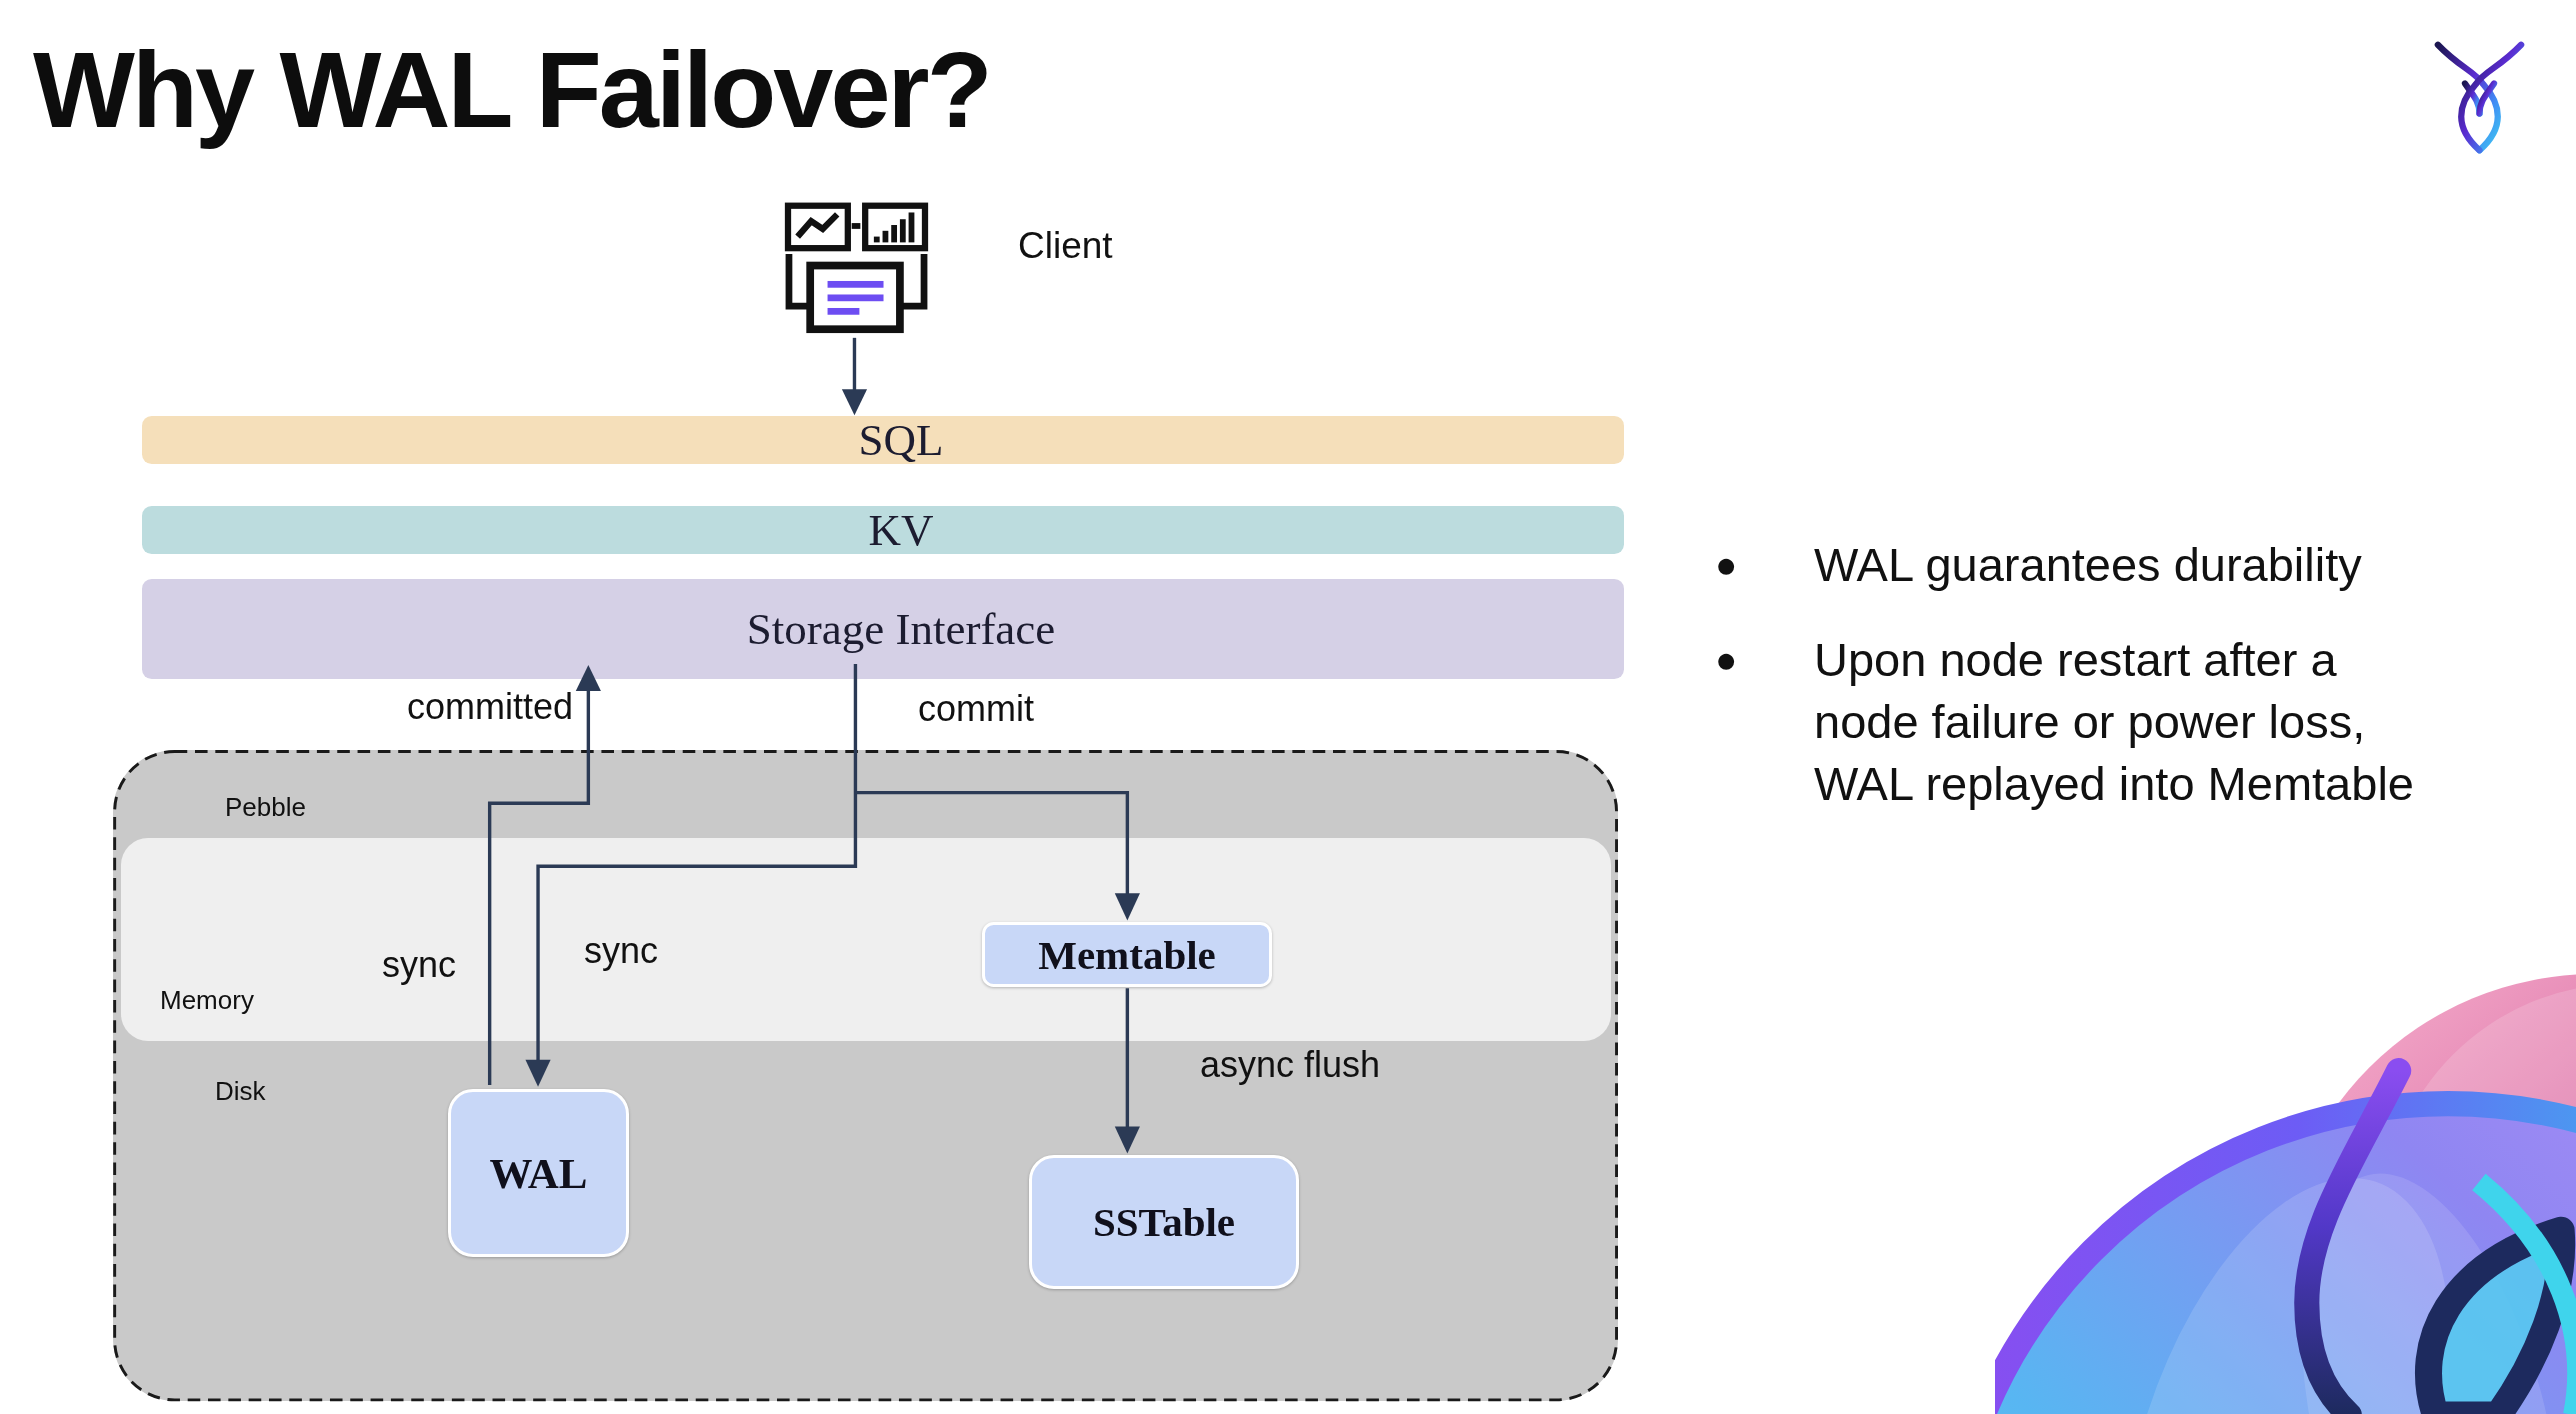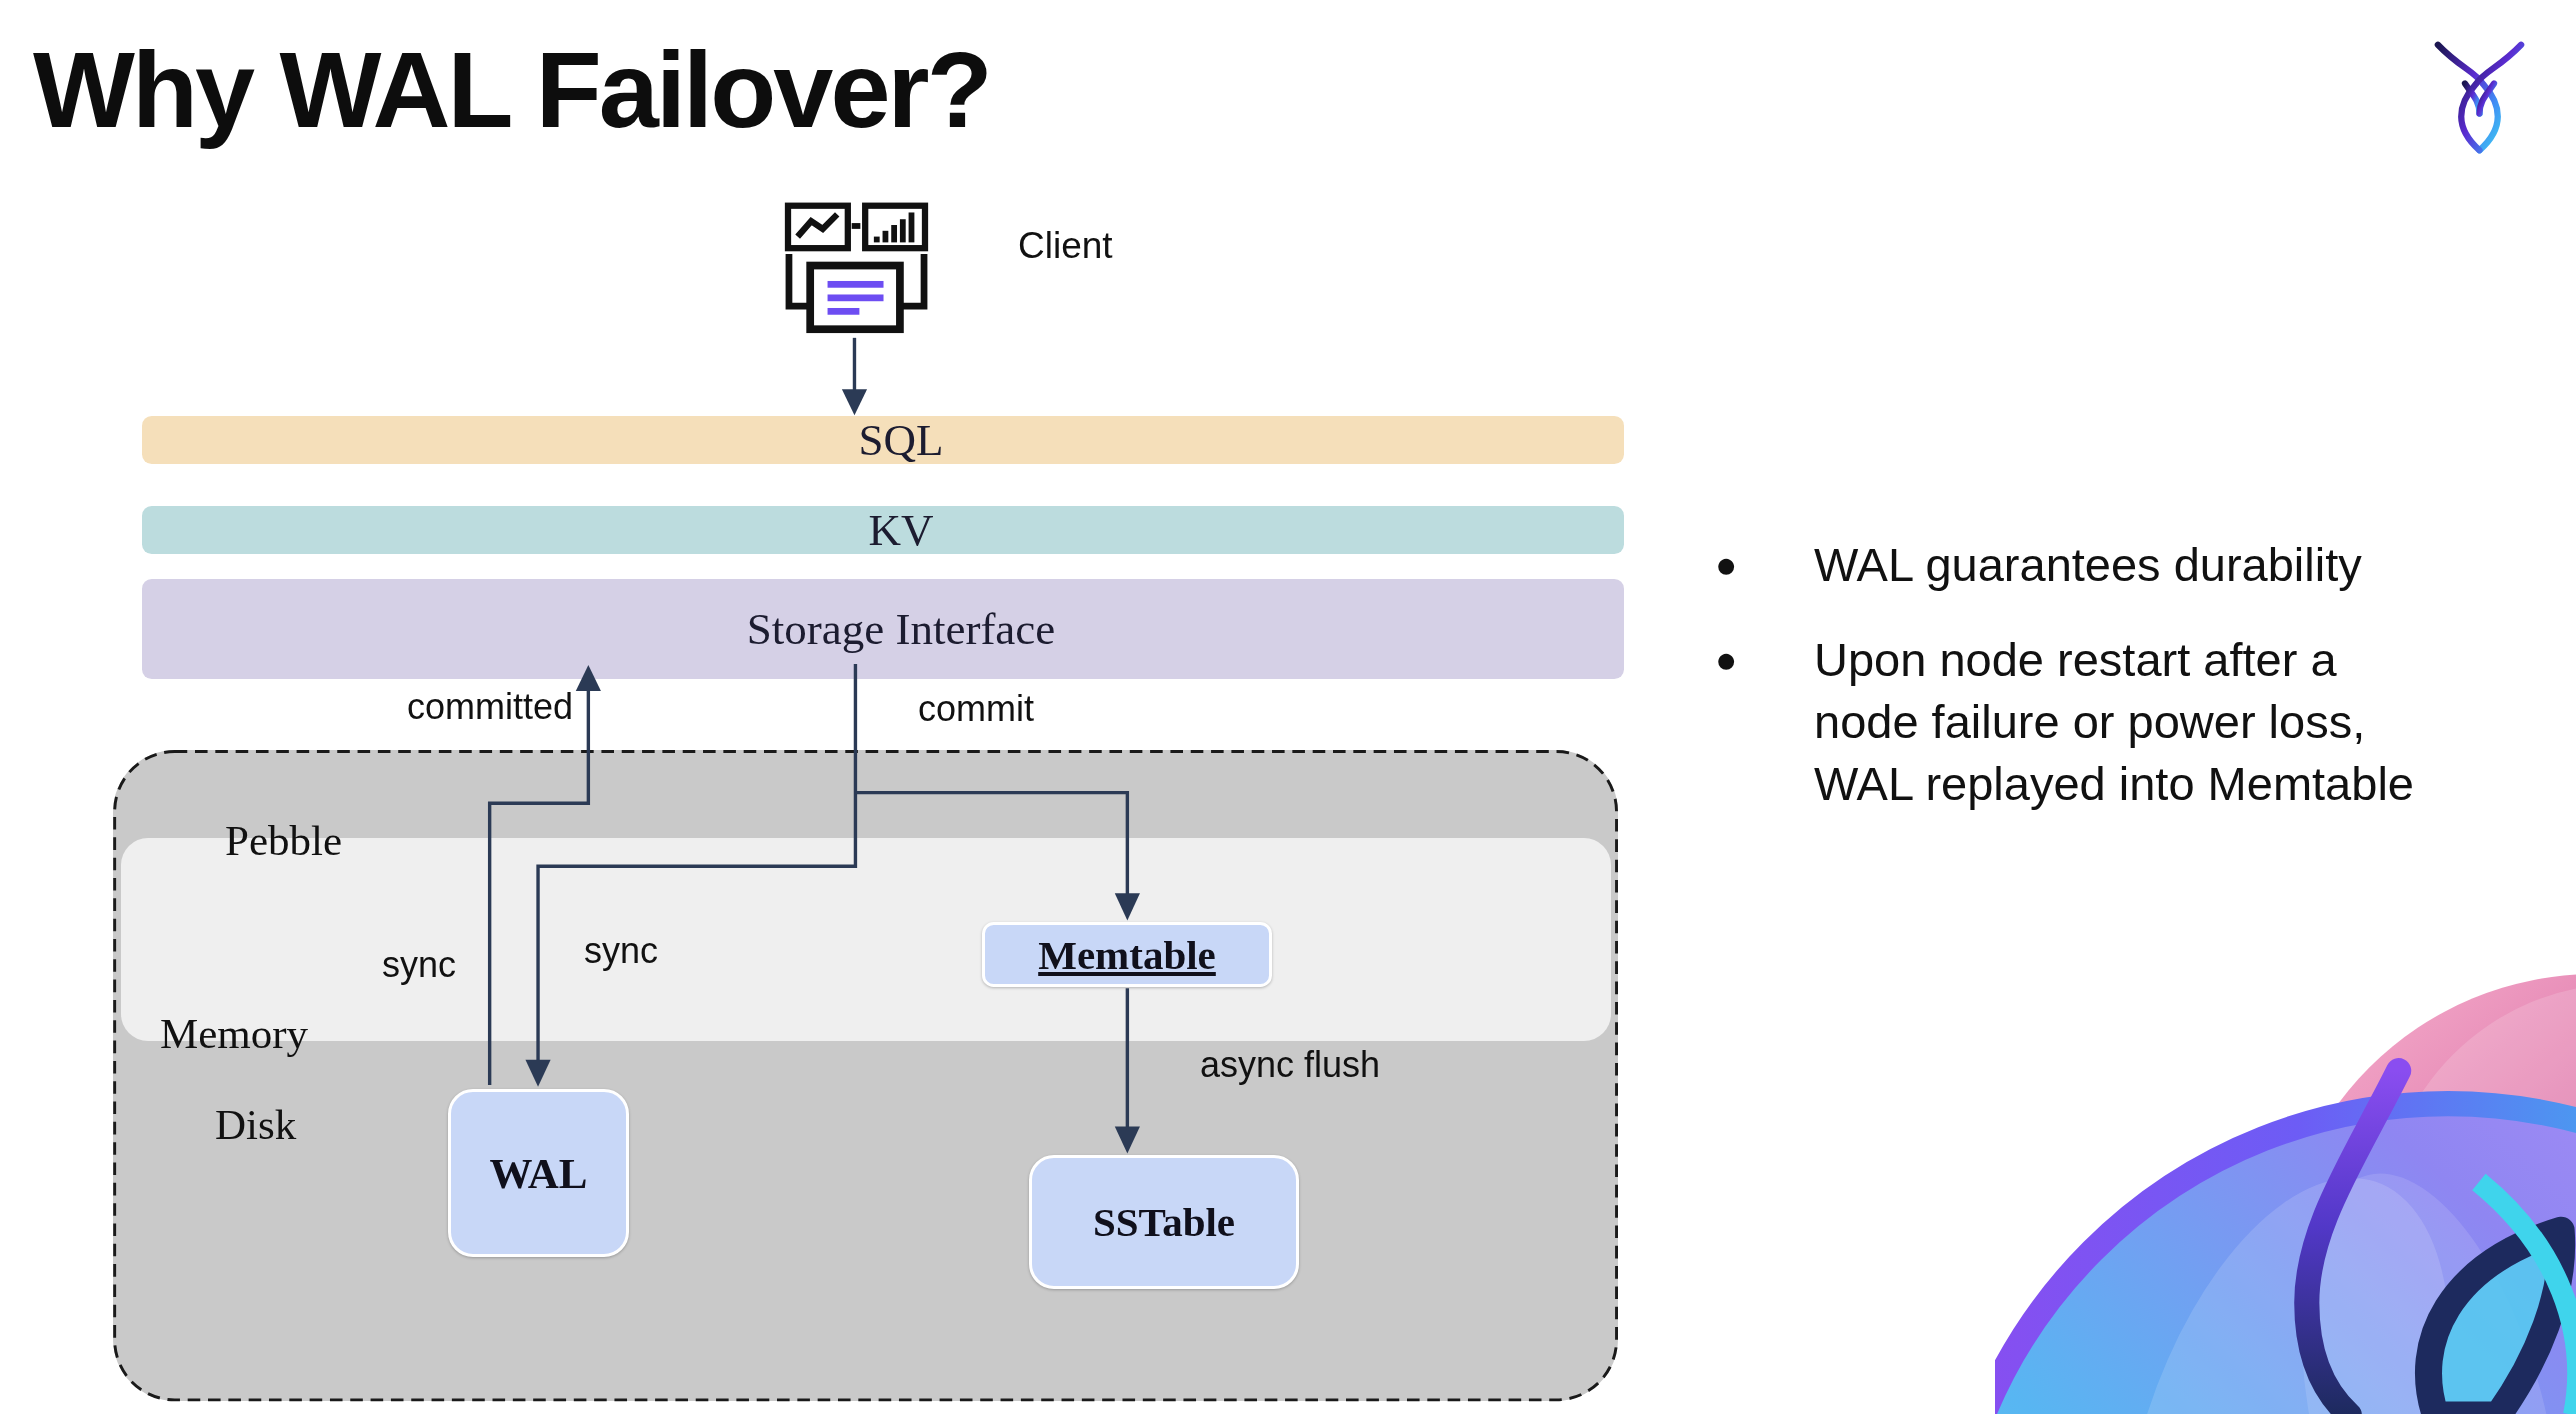--- a/index.html
+++ b/index.html
@@ -37,22 +37,22 @@
   
   .pebble{
     left:113px;top:750px;width:1505px;height:651px;
     background:var(--pebble-fill,#c9c9c9);border-radius:62px;
   }
   .memory-band{
     left:121px;top:838px;width:1490px;height:203px;
     background:var(--memory-fill,#efefef);border-radius:27px;
   }
   .region-label{
-    font-family:Liberation Serif, serif;
-    font-size:43px;color:var(--body-text,#111111);margin-top:24px;
+    font-family:Liberation Sans, sans-serif;
+    font-size:26px;color:var(--body-text,#111111);
   }
   .lbl-pebble{left:225px;top:792px;}
   .lbl-memory{left:160px;top:985px;}
   .lbl-disk{left:215px;top:1076px;}
 
   
   .edge-label{
     transform:translate(-50%,-50%);
     font-size:36px;color:var(--body-text,#111111);white-space:nowrap;
   }
@@ -61,21 +61,21 @@
   .node{
     background:var(--node-fill,#c8d7f7);
     border:3.9px solid var(--node-border,#ffffff);
     box-shadow:0 1px 2.9px rgba(0,0,0,0.25);
     display:flex;align-items:center;justify-content:center;
     font-family:"Liberation Serif","DejaVu Serif",serif;
     font-weight:700;color:var(--node-text,#10101c);
     box-sizing:border-box;
   }
   .node-wal{left:448px;top:1089px;width:181px;height:168px;border-radius:25px;font-size:43px;}
-  .node-memtable{left:982px;top:922px;width:290px;height:65px;border-radius:11.6px;font-size:41px;text-decoration:underline;}
+  .node-memtable{left:982px;top:922px;width:290px;height:65px;border-radius:11.6px;font-size:41px;}
   .node-sstable{left:1029px;top:1155px;width:270px;height:134px;border-radius:25px;font-size:41px;}
 
   
   .overlay{left:0;top:0;pointer-events:none;}
   .conn{stroke:var(--connector,#2b3a55);stroke-width:3.5;fill:none;}
   .arrowhead{fill:var(--connector,#2b3a55);stroke:none;}
   .pebble-dash{stroke:var(--pebble-border,#1a1a1a);stroke-width:3;fill:none;stroke-dasharray:13 8;}
 
   
   .bullets{left:1715px;top:534px;width:852px;}

